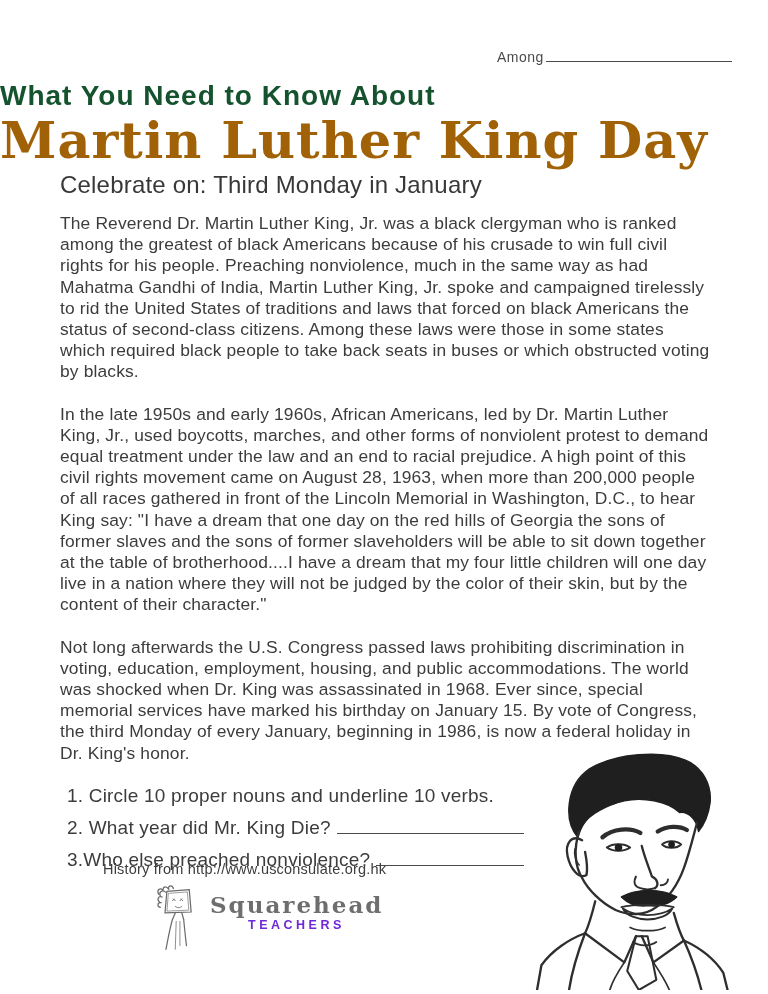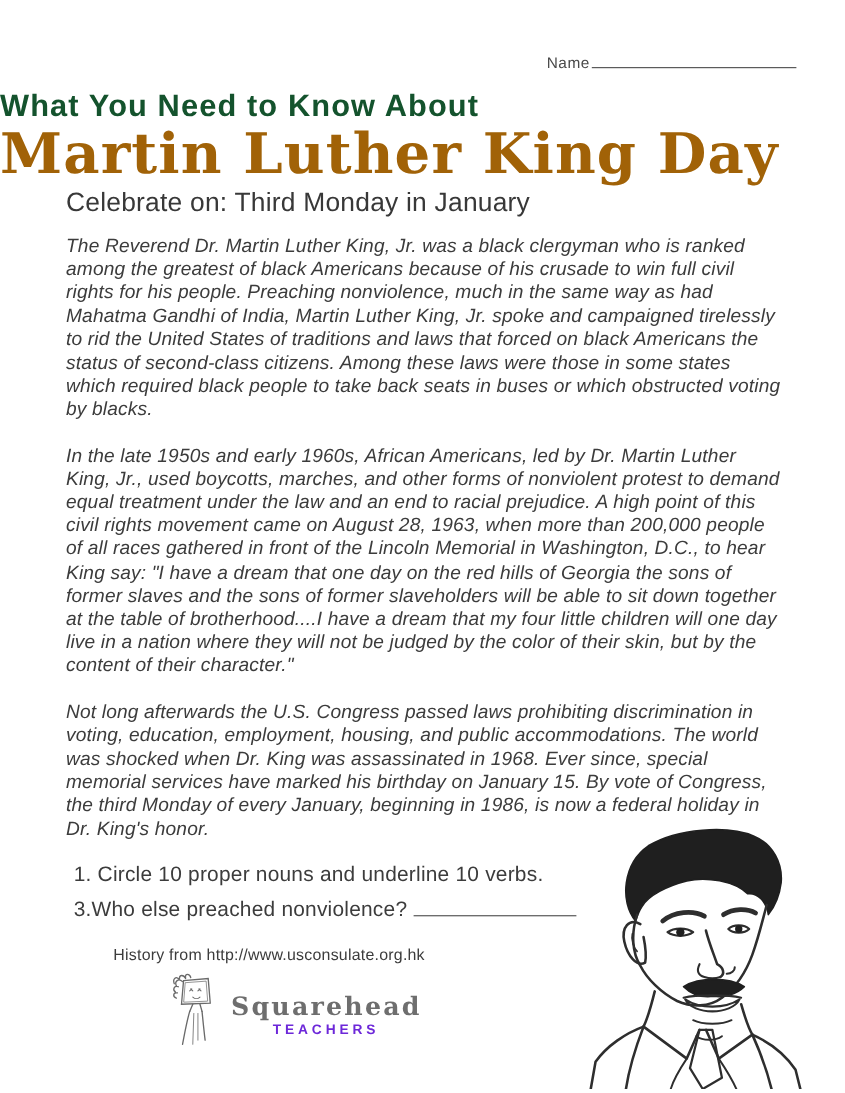--- a/index.html
+++ b/index.html
@@ -38,21 +38,21 @@
   .subtitle{
     position:absolute;top:171px;left:60px;
     font-size:24px;color:#383838;letter-spacing:.2px;
   }
   
   .body-text{
     position:absolute;top:213px;left:60px;width:652px;
     font-size:17.4px;line-height:21.2px;letter-spacing:.15px;
     color:#3c3c3c;
   }
-  .body-text p{margin:0 0 21px 0;font-style:italic;}
+  .body-text p{margin:0 0 21px 0;}
   
   .questions{
     position:absolute;top:785px;left:55px;width:480px;
     font-size:19px;color:#3c3c3c;letter-spacing:.2px;
   }
   .question{margin:0 0 10px 12px;white-space:nowrap;}
   .q-blank{
     display:inline-block;height:15px;
     border-bottom:1.6px solid #4a4a4a;margin-left:6px;
     vertical-align:baseline;
@@ -62,56 +62,59 @@
   .source-note{
     position:absolute;top:861px;left:103px;
     font-size:14.5px;color:#3c3c3c;letter-spacing:.2px;
   }
   
   .logo{
     position:absolute;top:884px;left:150px;
     display:flex;align-items:flex-start;
   }
   .logo-doodle{width:58px;height:70px;}
-  .logo-text{margin-left:2px;margin-top:21px;}
+  .logo-text{margin-left:2px;margin-top:10px;}
   .logo-name{
     font-family:"DejaVu Serif", serif;
     font-weight:700;font-size:23px;color:#6e6e6e;
     letter-spacing:2px;line-height:22px;
   }
   .logo-subname{
     font-size:12.5px;font-weight:700;color:#6d28d9;
     letter-spacing:3.5px;margin-left:38px;margin-top:2px;
   }
   
   .portrait{
     position:absolute;top:750px;left:533px;
     width:235px;height:240px;
   }
 </style>
 </head>
 <body>
 
 <div class="name-row">
-  <span>Name</span><span class="name-blank"></span>
+  <span>Among</span><span class="name-blank"></span>
 </div>
 
 <div class="kicker">What You Need to Know About</div>
 <div class="main-title">Martin Luther King Day</div>
 <div class="subtitle">Celebrate on: Third Monday in January</div>
 
 <div class="body-text">
   <p>The Reverend Dr. Martin Luther King, Jr. was a black clergyman who is ranked among the greatest of black Americans because of his crusade to win full civil rights for his people. Preaching nonviolence, much in the same way as had Mahatma Gandhi of India, Martin Luther King, Jr. spoke and campaigned tirelessly to rid the United States of traditions and laws that forced on black Americans the status of second-class citizens. Among these laws were those in some states which required black people to take back seats in buses or which obstructed voting by blacks.</p>
   <p>In the late 1950s and early 1960s, African Americans, led by Dr. Martin Luther King, Jr., used boycotts, marches, and other forms of nonviolent protest to demand equal treatment under the law and an end to racial prejudice. A high point of this civil rights movement came on August 28, 1963, when more than 200,000 people of all races gathered in front of the Lincoln Memorial in Washington, D.C., to hear King say: "I have a dream that one day on the red hills of Georgia the sons of former slaves and the sons of former slaveholders will be able to sit down together at the table of brotherhood....I have a dream that my four little children will one day live in a nation where they will not be judged by the color of their skin, but by the content of their character."</p>
   <p>Not long afterwards the U.S. Congress passed laws prohibiting discrimination in voting, education, employment, housing, and public accommodations. The world was shocked when Dr. King was assassinated in 1968. Ever since, special memorial services have marked his birthday on January 15. By vote of Congress, the third Monday of every January, beginning in 1986, is now a federal holiday in Dr. King's honor.</p>
 </div>
 
 <div class="questions">
   <div class="question">
     <span>1. Circle 10 proper nouns and underline 10 verbs.</span>
+  </div>
+  <div class="question">
+    <span>2. What year did Mr. King Die?</span><span class="q-blank w2"></span>
   </div>
   <div class="question">
     <span>3.Who else preached nonviolence?</span><span class="q-blank w3"></span>
   </div>
 </div>
 
 <div class="source-note">History from http://www.usconsulate.org.hk</div>
 
 <div class="logo">
   <svg class="logo-doodle" viewBox="0 0 60 75" fill="none" stroke="#6a6a6a" stroke-width="1.3" stroke-linecap="round">

